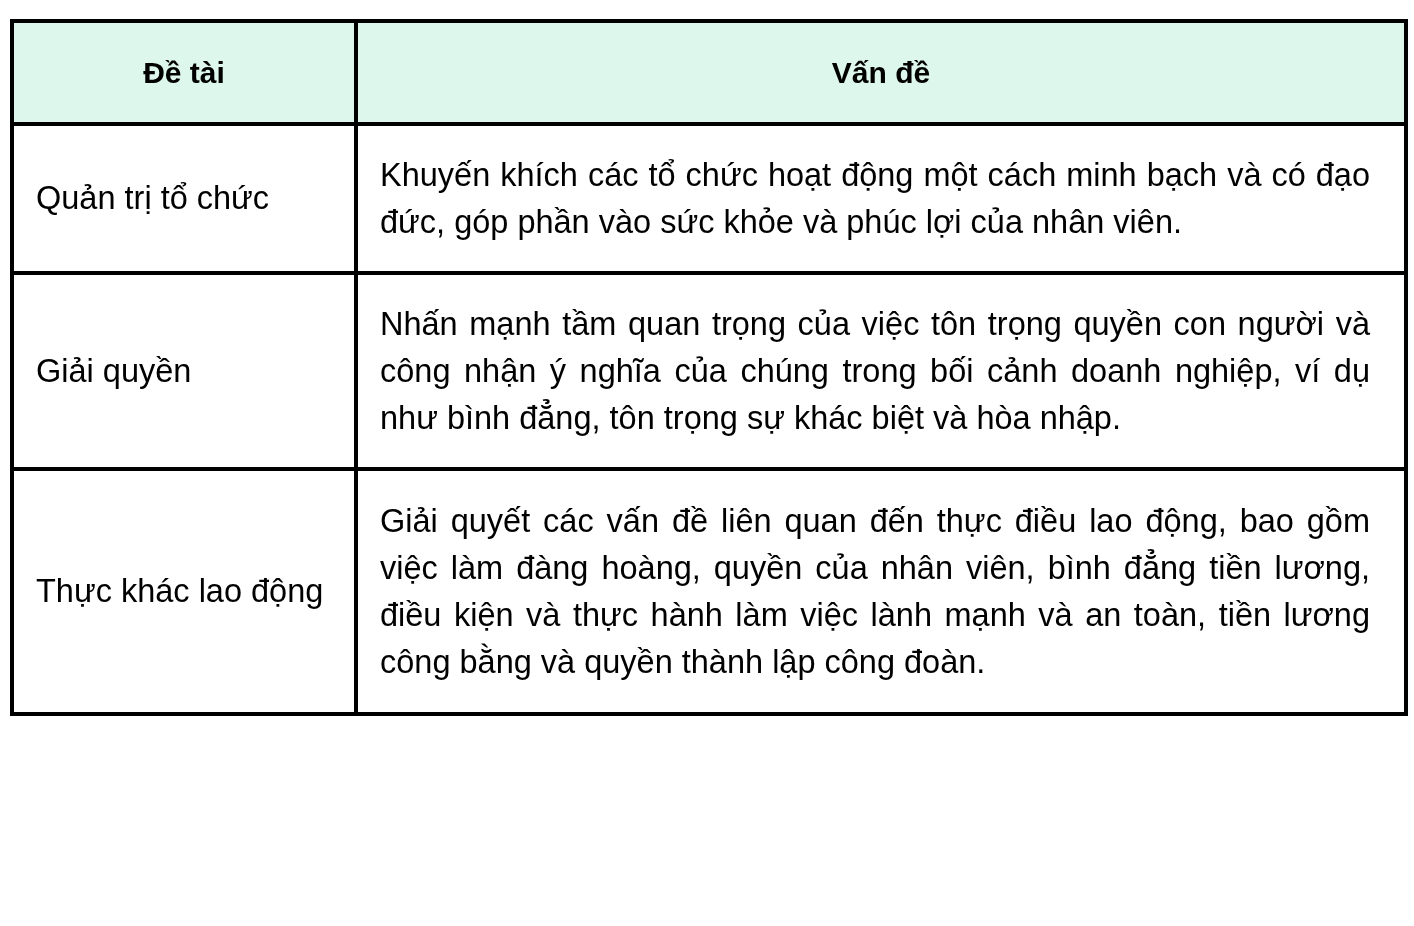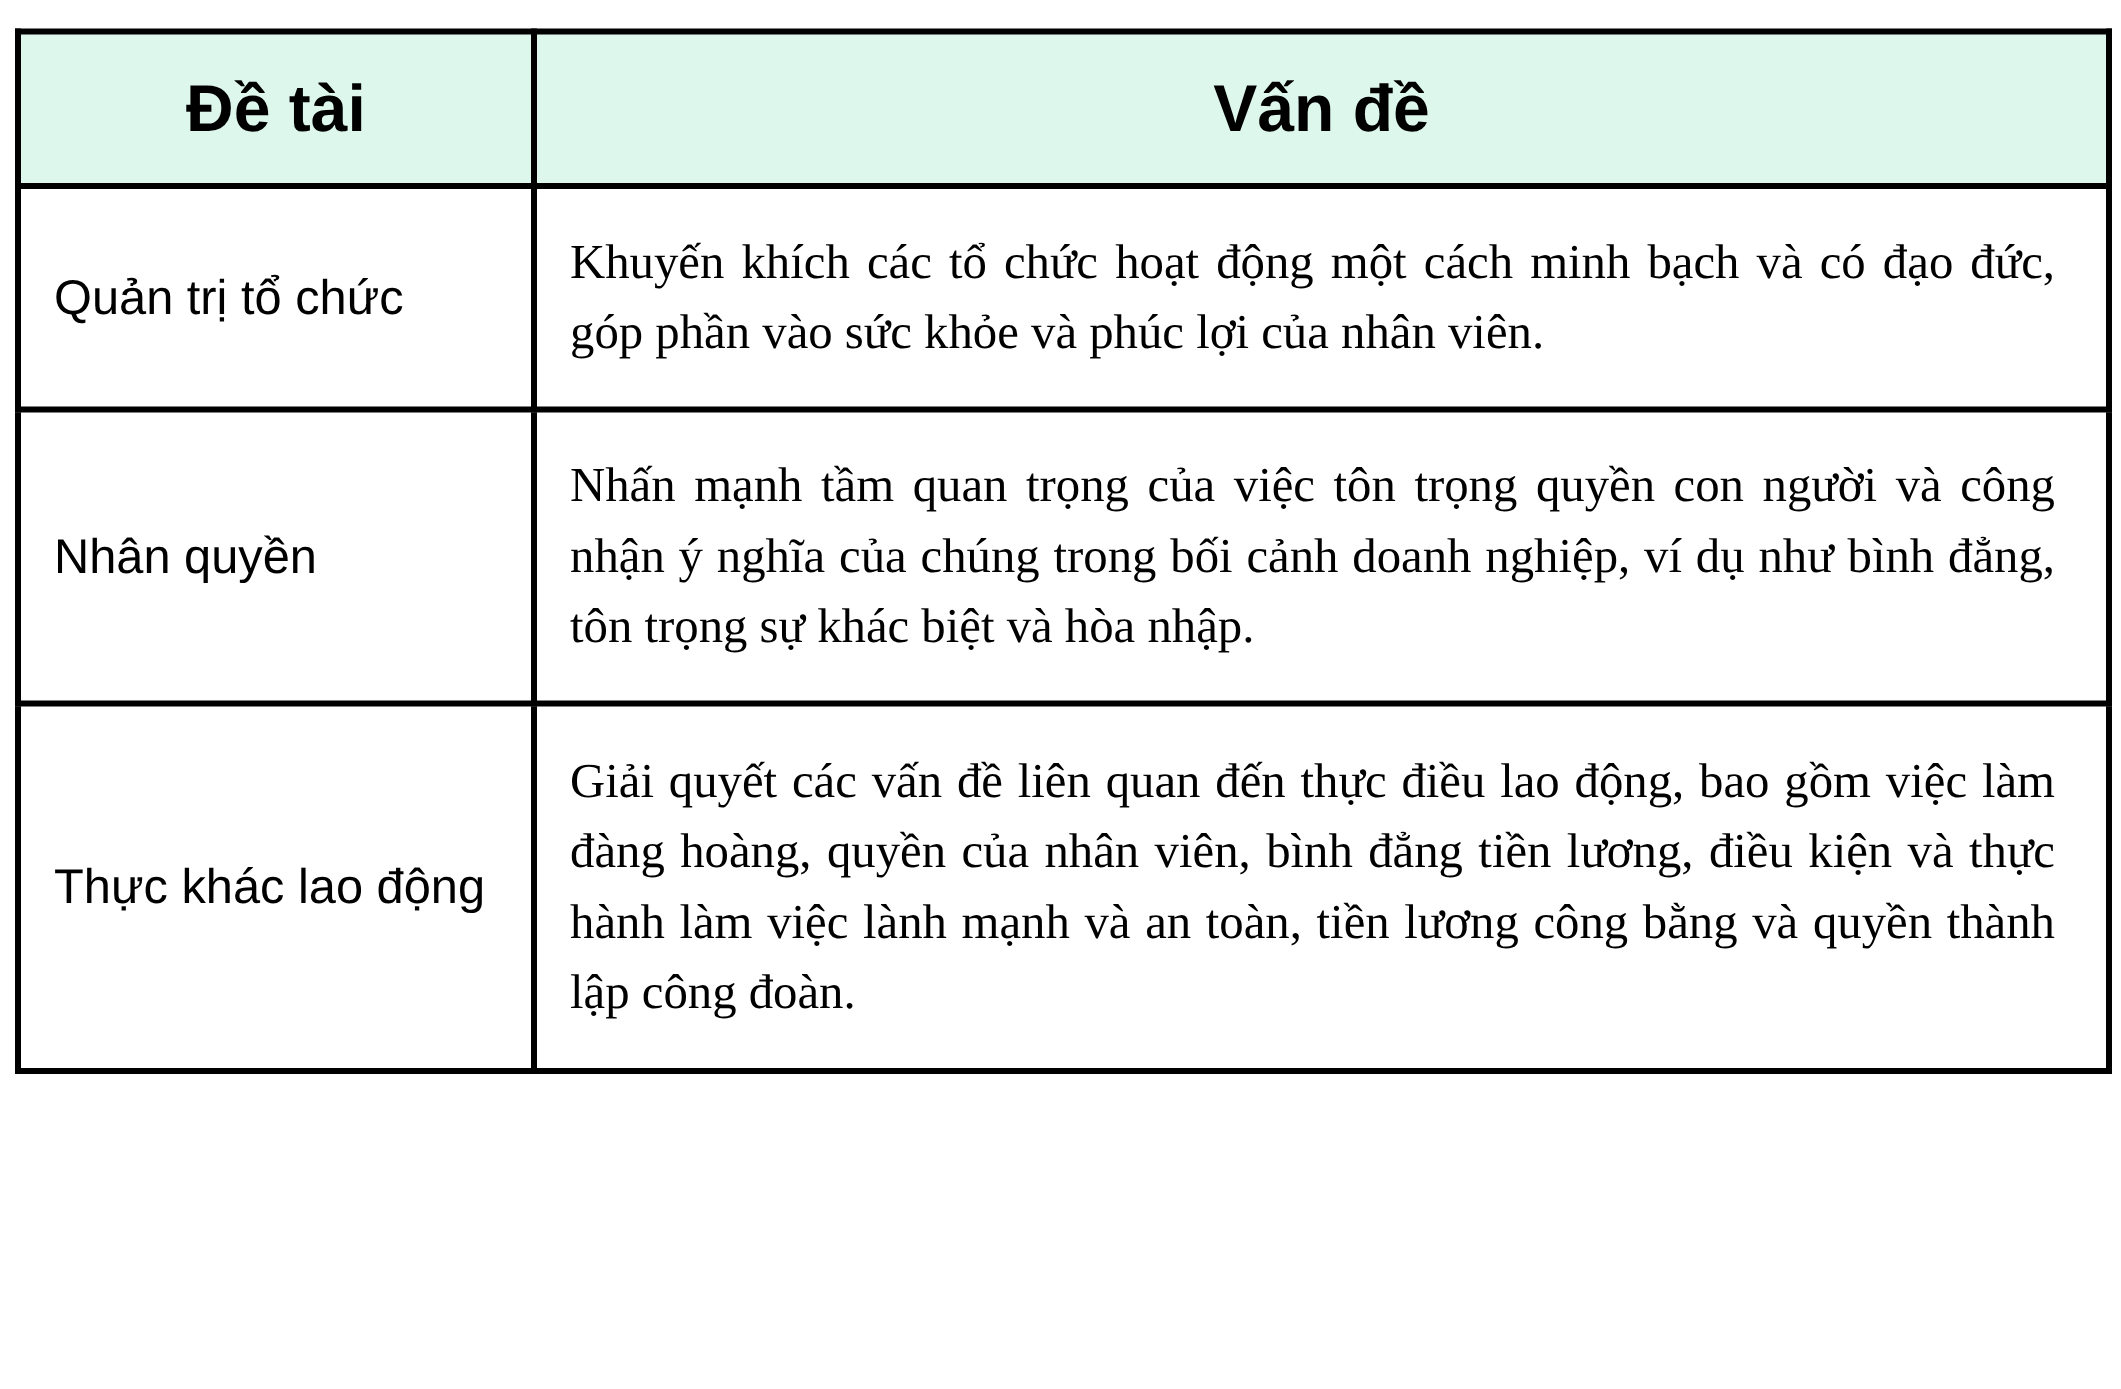--- a/index.html
+++ b/index.html
@@ -28,39 +28,38 @@
   col.col-topic { width: 344px; }
   col.col-issue { width: 1050px; }
   th, td {
     box-sizing: border-box;
     border: 4px solid var(--border, #000000);
     vertical-align: middle;
     color: var(--text, #000000);
   }
   th {
     background: var(--header-bg, #def7ed);
-    font-size: 44px;
+    font-size: 30px;
     font-weight: bold;
     text-align: center;
     height: 103px;
     padding: 0;
   }
   td {
     font-size: 32.5px;
     line-height: 47px;
     font-weight: normal;
   }
   td.topic {
     text-align: justify;
     padding: 8px 22px 8px 22px;
   }
   td.issue {
     text-align: justify;
     padding: 8px 34px 8px 22px;
-    font-family: Liberation Serif, serif;
   }
   tr.r0 td { height: 149px; }
   tr.r1 td { height: 196px; }
   tr.r2 td { height: 245px; }
   tr.r3 td { height: 194px; }
 </style>
 </head>
 <body>
 
 <div class="page">
@@ -74,21 +73,21 @@
         <th class="th-topic">Đề tài</th>
         <th class="th-issue">Vấn đề</th>
       </tr>
     </thead>
     <tbody>
       <tr class="row r0">
         <td class="topic">Quản trị tổ chức</td>
         <td class="issue">Khuyến khích các tổ chức hoạt động một cách minh bạch và có đạo đức, góp phần vào sức khỏe và phúc lợi của nhân viên.</td>
       </tr>
       <tr class="row r1">
-        <td class="topic">Nhân quyền</td>
+        <td class="topic">Giải quyền</td>
         <td class="issue">Nhấn mạnh tầm quan trọng của việc tôn trọng quyền con người và công nhận ý nghĩa của chúng trong bối cảnh doanh nghiệp, ví dụ như bình đẳng, tôn trọng sự khác biệt và hòa nhập.</td>
       </tr>
       <tr class="row r2">
         <td class="topic">Thực khác lao động</td>
         <td class="issue">Giải quyết các vấn đề liên quan đến thực điều lao động, bao gồm việc làm đàng hoàng, quyền của nhân viên, bình đẳng tiền lương, điều kiện và thực hành làm việc lành mạnh và an toàn, tiền lương công bằng và quyền thành lập công đoàn.</td>
       </tr>
     </tbody>
   </table>
 </div>
 

